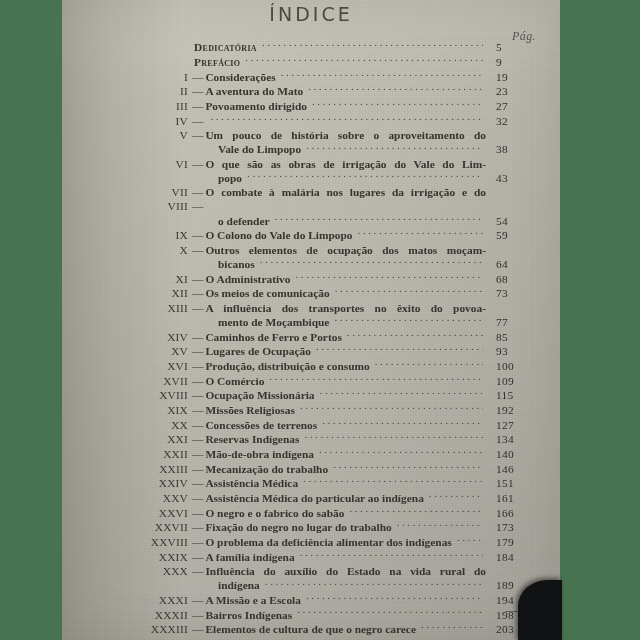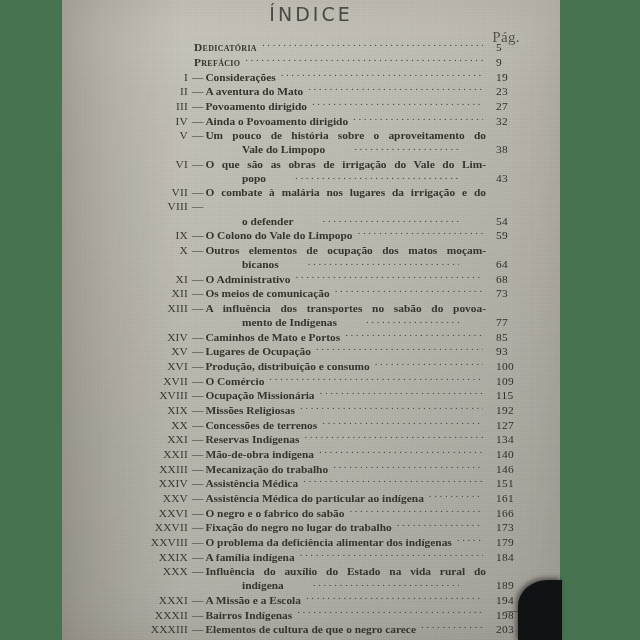--- a/index.html
+++ b/index.html
@@ -77,23 +77,24 @@
     text-align: center;
     font-family: "DejaVu Sans", sans-serif;
     font-size: 19px;
     letter-spacing: 3px;
     color: #4a4a45;
     font-weight: 400;
   }
 
   #pag-header {
     position: absolute;
-    right: 40px;
+    right: 24px;
     top: 29px;
-    font-size: 15px;
+    font-size: 12px;
+    font-style: italic;
     color: #55544e;
     letter-spacing: .4px;
   }
 
   
   #toc {
     position: absolute;
     left: 68px;
     top: 40px;
     width: 400px;
@@ -161,24 +162,23 @@
     text-align: left;
     padding-left: 10px;
     color: #2f2f2a;
     letter-spacing: .3px;
   }
   .pg.empty { color: transparent; }
 
   
   .cont {
     display: flex;
-    align-items: center;
+    align-items: flex-start;
     width: 100%;
     white-space: nowrap;
-    gap: 24px;
   }
   .cont .indent { flex: 0 0 auto; width: 88px; }
 
   .smallcaps {
     font-variant: small-caps;
     letter-spacing: .3px;
   }
 
   #folio {
     position: absolute;
@@ -248,21 +248,20 @@
               <span class="dash">—</span>
               <span class="lbl">Povoamento dirigido</span>
               <span class="leader"></span>
               <span class="pg">27</span>
             </div>
           </div>
           <div class="entry">
             <div class="line">
               <span class="num">IV</span>
               <span class="dash">—</span>
-              <span class="lbl">Ainda o Povoamento dirigido</span>
               <span class="leader"></span>
               <span class="pg">32</span>
             </div>
           </div>
           <div class="entry">
             <div class="line">
               <span class="num">V</span>
               <span class="dash">—</span>
               <span class="lbl just">Um pouco de história sobre o aproveitamento do</span>
               <span class="pg empty"></span>
@@ -347,35 +346,35 @@
               <span class="dash">—</span>
               <span class="lbl">Os meios de comunicação</span>
               <span class="leader"></span>
               <span class="pg">73</span>
             </div>
           </div>
           <div class="entry">
             <div class="line">
               <span class="num">XIII</span>
               <span class="dash">—</span>
-              <span class="lbl just">A influência dos transportes no sabão do povoa-</span>
+              <span class="lbl just">A influência dos transportes no êxito do povoa-</span>
               <span class="pg empty"></span>
             </div>
             <div class="cont">
               <span class="indent"></span>
-              <span class="lbl">mento de Indígenas</span>
+              <span class="lbl">mento de Moçambique</span>
               <span class="leader"></span>
               <span class="pg">77</span>
             </div>
           </div>
           <div class="entry">
             <div class="line">
               <span class="num">XIV</span>
               <span class="dash">—</span>
-              <span class="lbl">Caminhos de Mato e Portos</span>
+              <span class="lbl">Caminhos de Ferro e Portos</span>
               <span class="leader"></span>
               <span class="pg">85</span>
             </div>
           </div>
           <div class="entry">
             <div class="line">
               <span class="num">XV</span>
               <span class="dash">—</span>
               <span class="lbl">Lugares de Ocupação</span>
               <span class="leader"></span>

